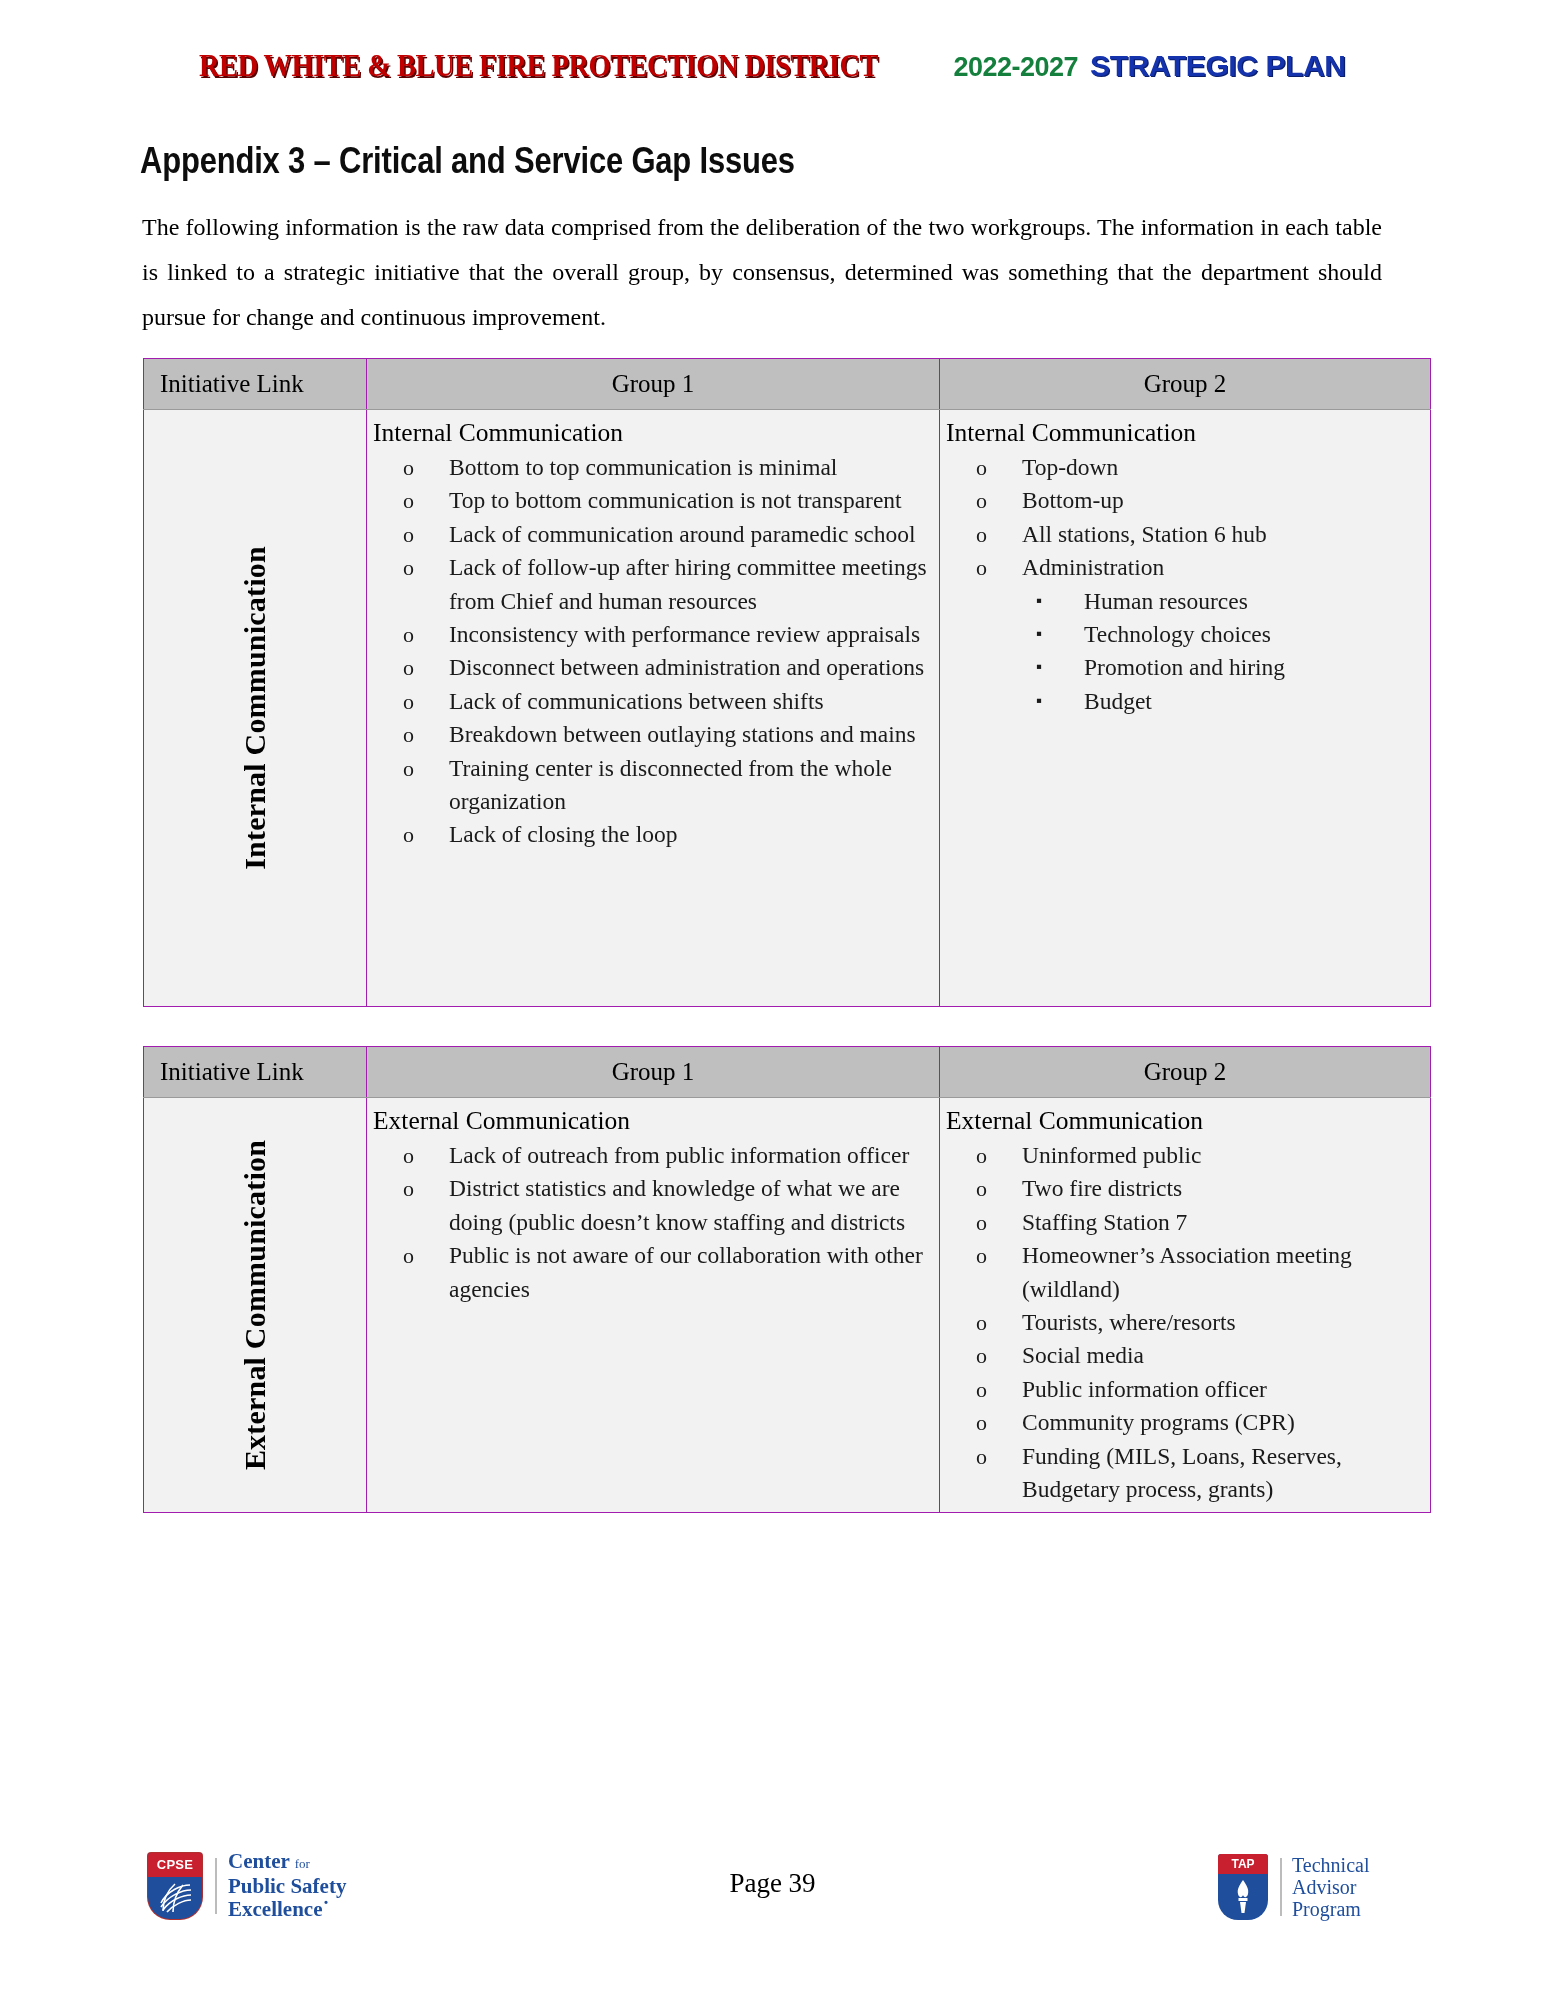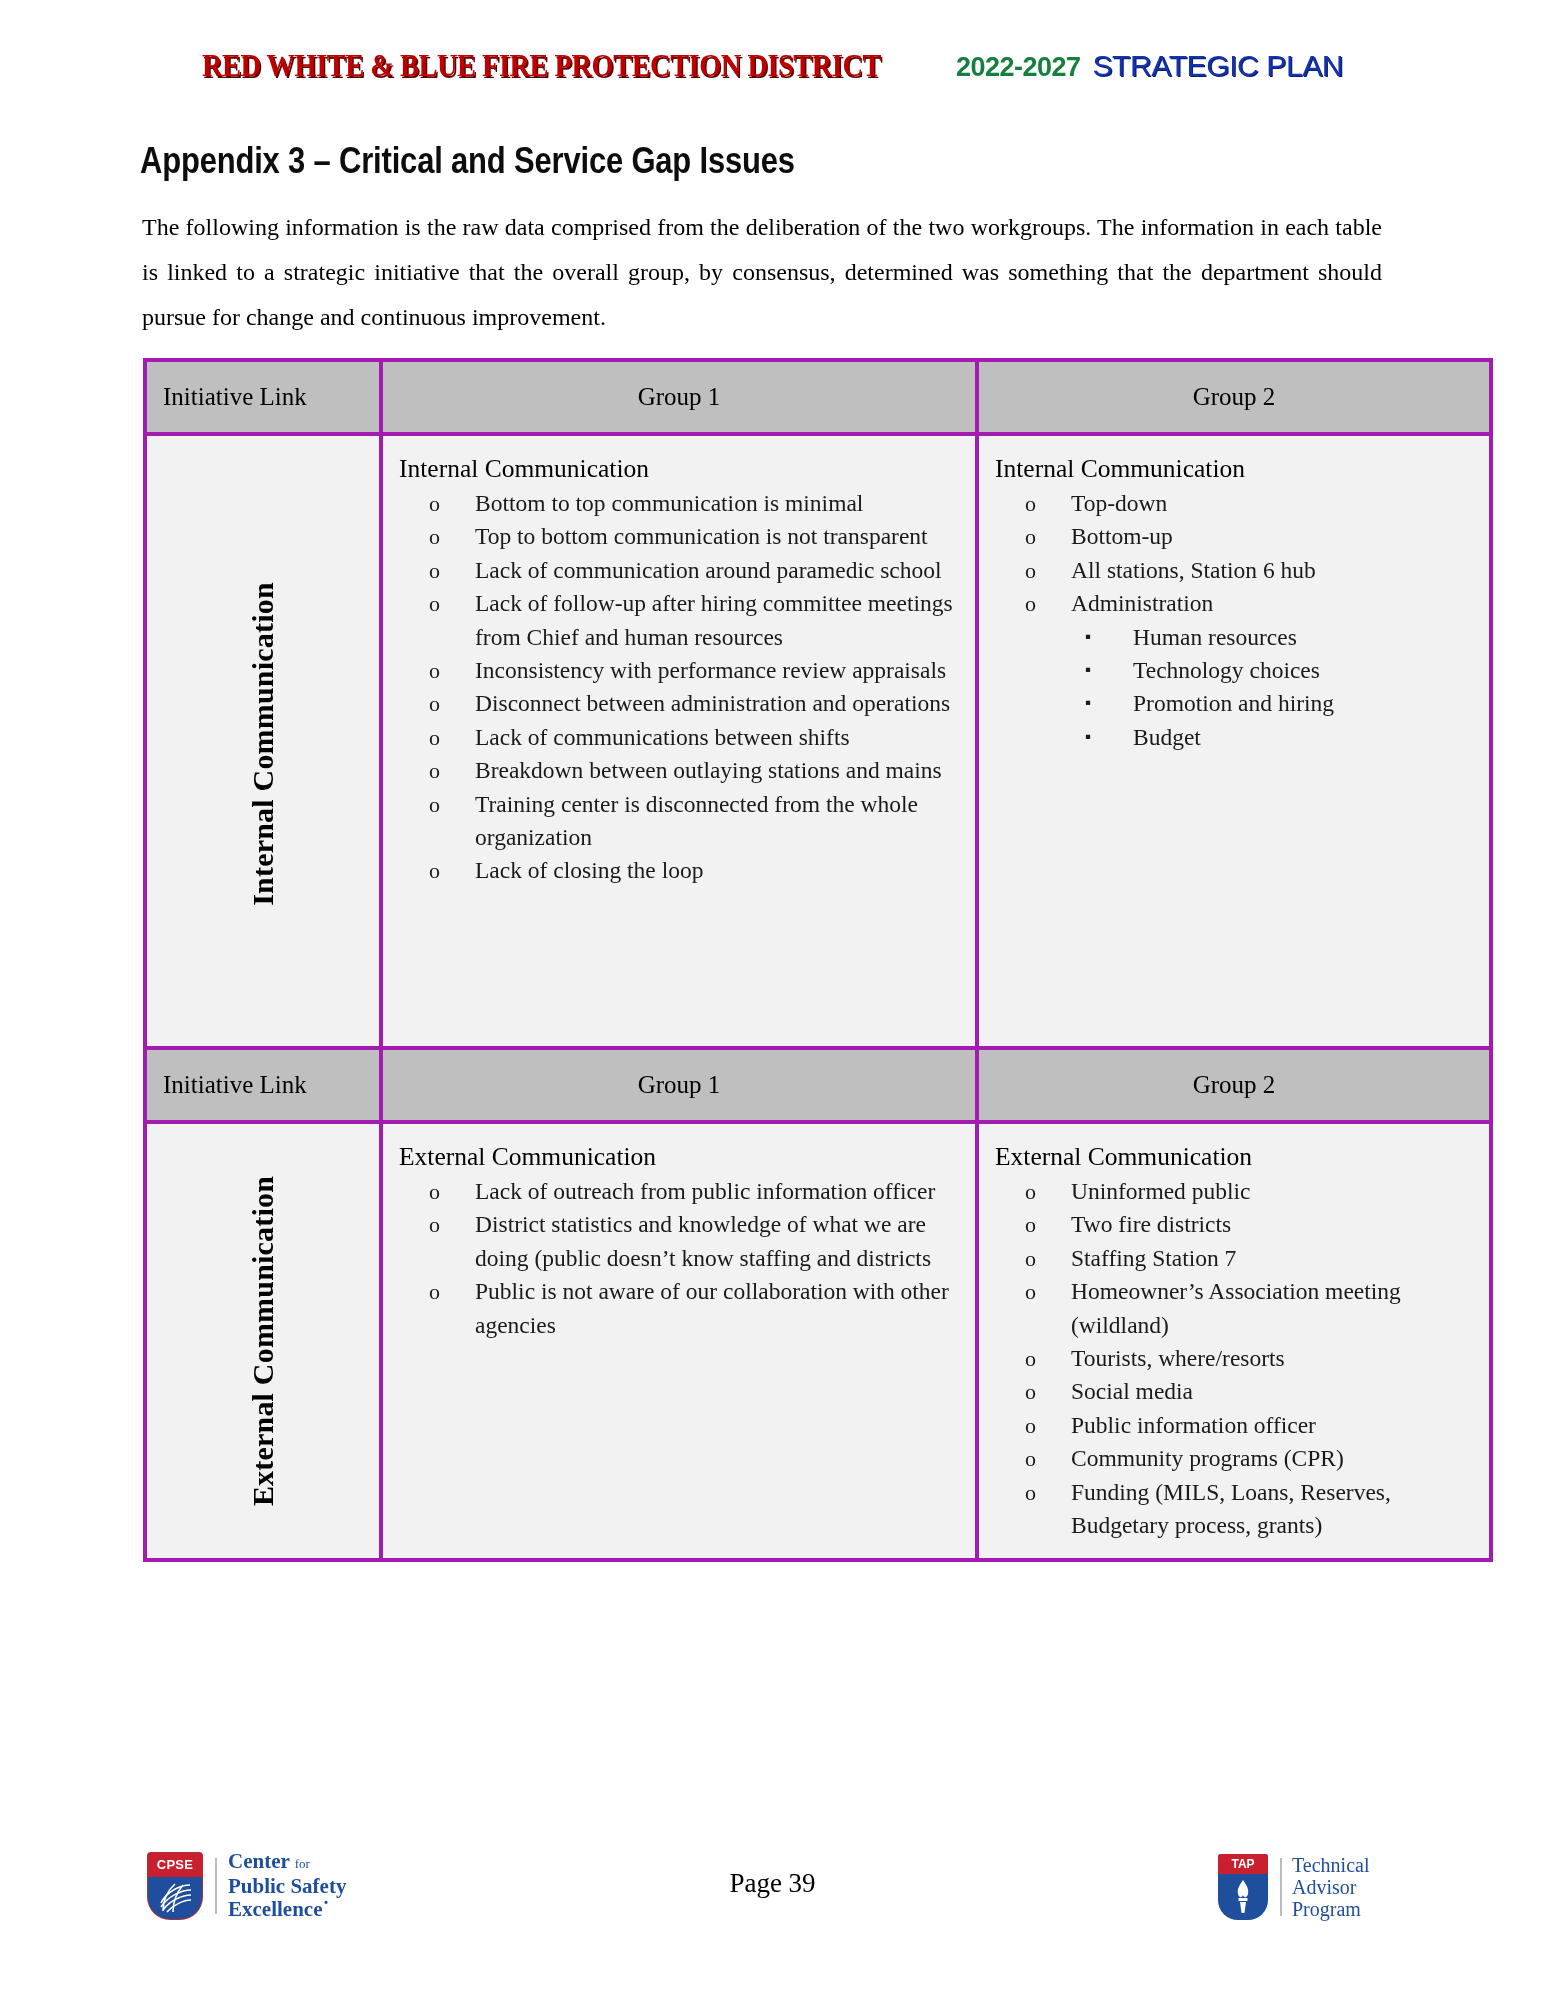--- a/index.html
+++ b/index.html
@@ -49,21 +49,21 @@
   .hdr-years {
     font-family: "Liberation Sans", sans-serif;
     font-weight: bold;
     font-size: 27px;
     color: #15803d;
     margin-left: 16px;
     letter-spacing: -0.5px;
   }
   .hdr-plan {
     font-family: "Liberation Sans", sans-serif;
-    font-weight: normal;
+    font-weight: bold;
     font-size: 30px;
     color: #1433AD;
     margin-left: 12px;
     letter-spacing: -0.4px;
     text-shadow: 1.2px 1.2px 0 #0a1e6b;
   }
 
   
   .appendix-title {
     position: absolute;
@@ -95,23 +95,23 @@
     left: 143px;
     width: 1240px;
     border-collapse: collapse;
     table-layout: fixed;
     background: #F2F2F2;
   }
   .tbl.t1 { top: 358px; }
   .tbl.t2 { top: 1046px; }
 
   .tbl th, .tbl td {
-    border: 4px solid #a21caf;
+    border: 1px solid #a21caf;
     vertical-align: top;
-    padding: 16px;
+    padding: 6px;
   }
   .tbl thead th {
     background: #BFBFBF;
     font-weight: normal;
     font-size: 25px;
     line-height: 38px;
     height: 38px;
     border-bottom: 1px solid #9a9a9a;
     text-align: center;
     color: #000;

